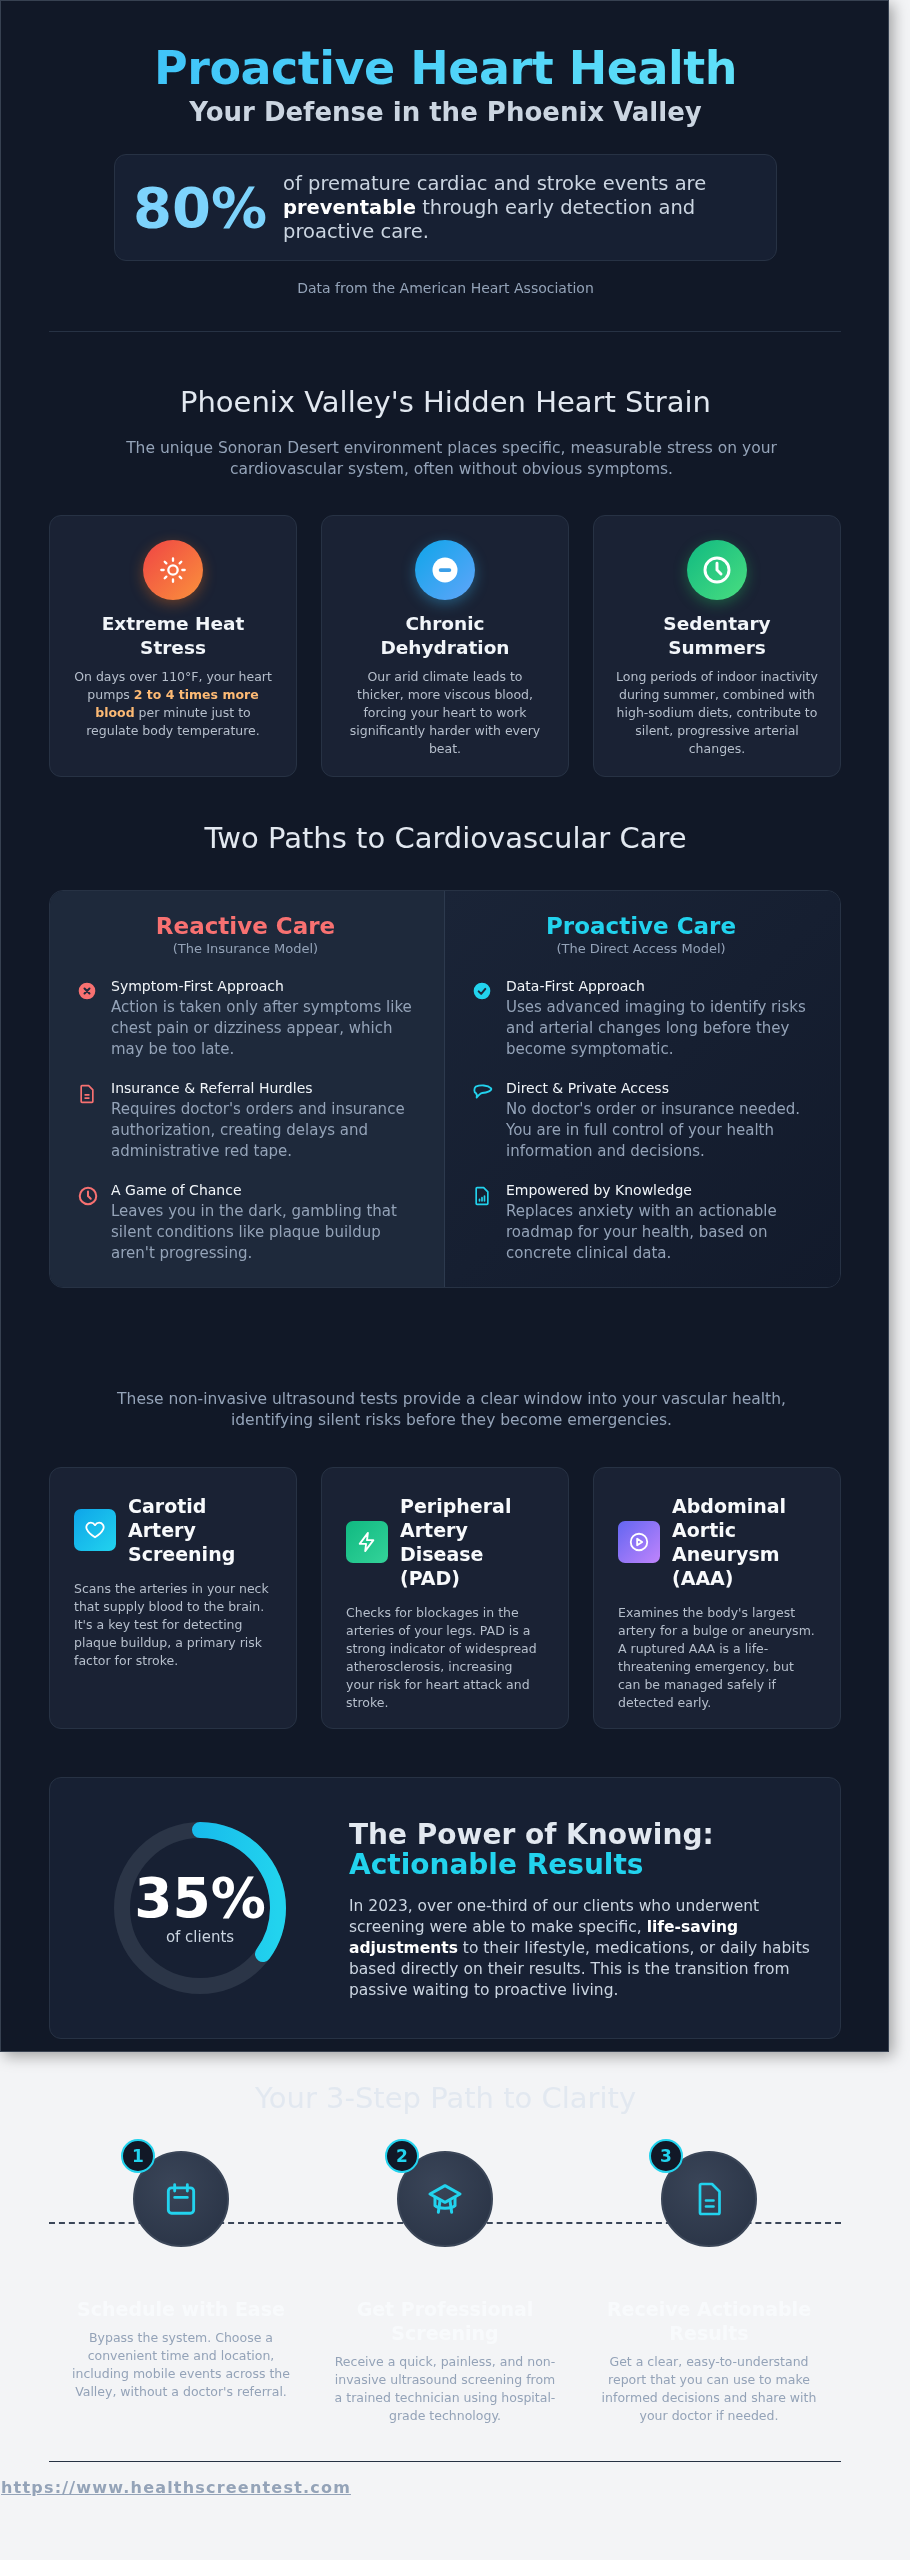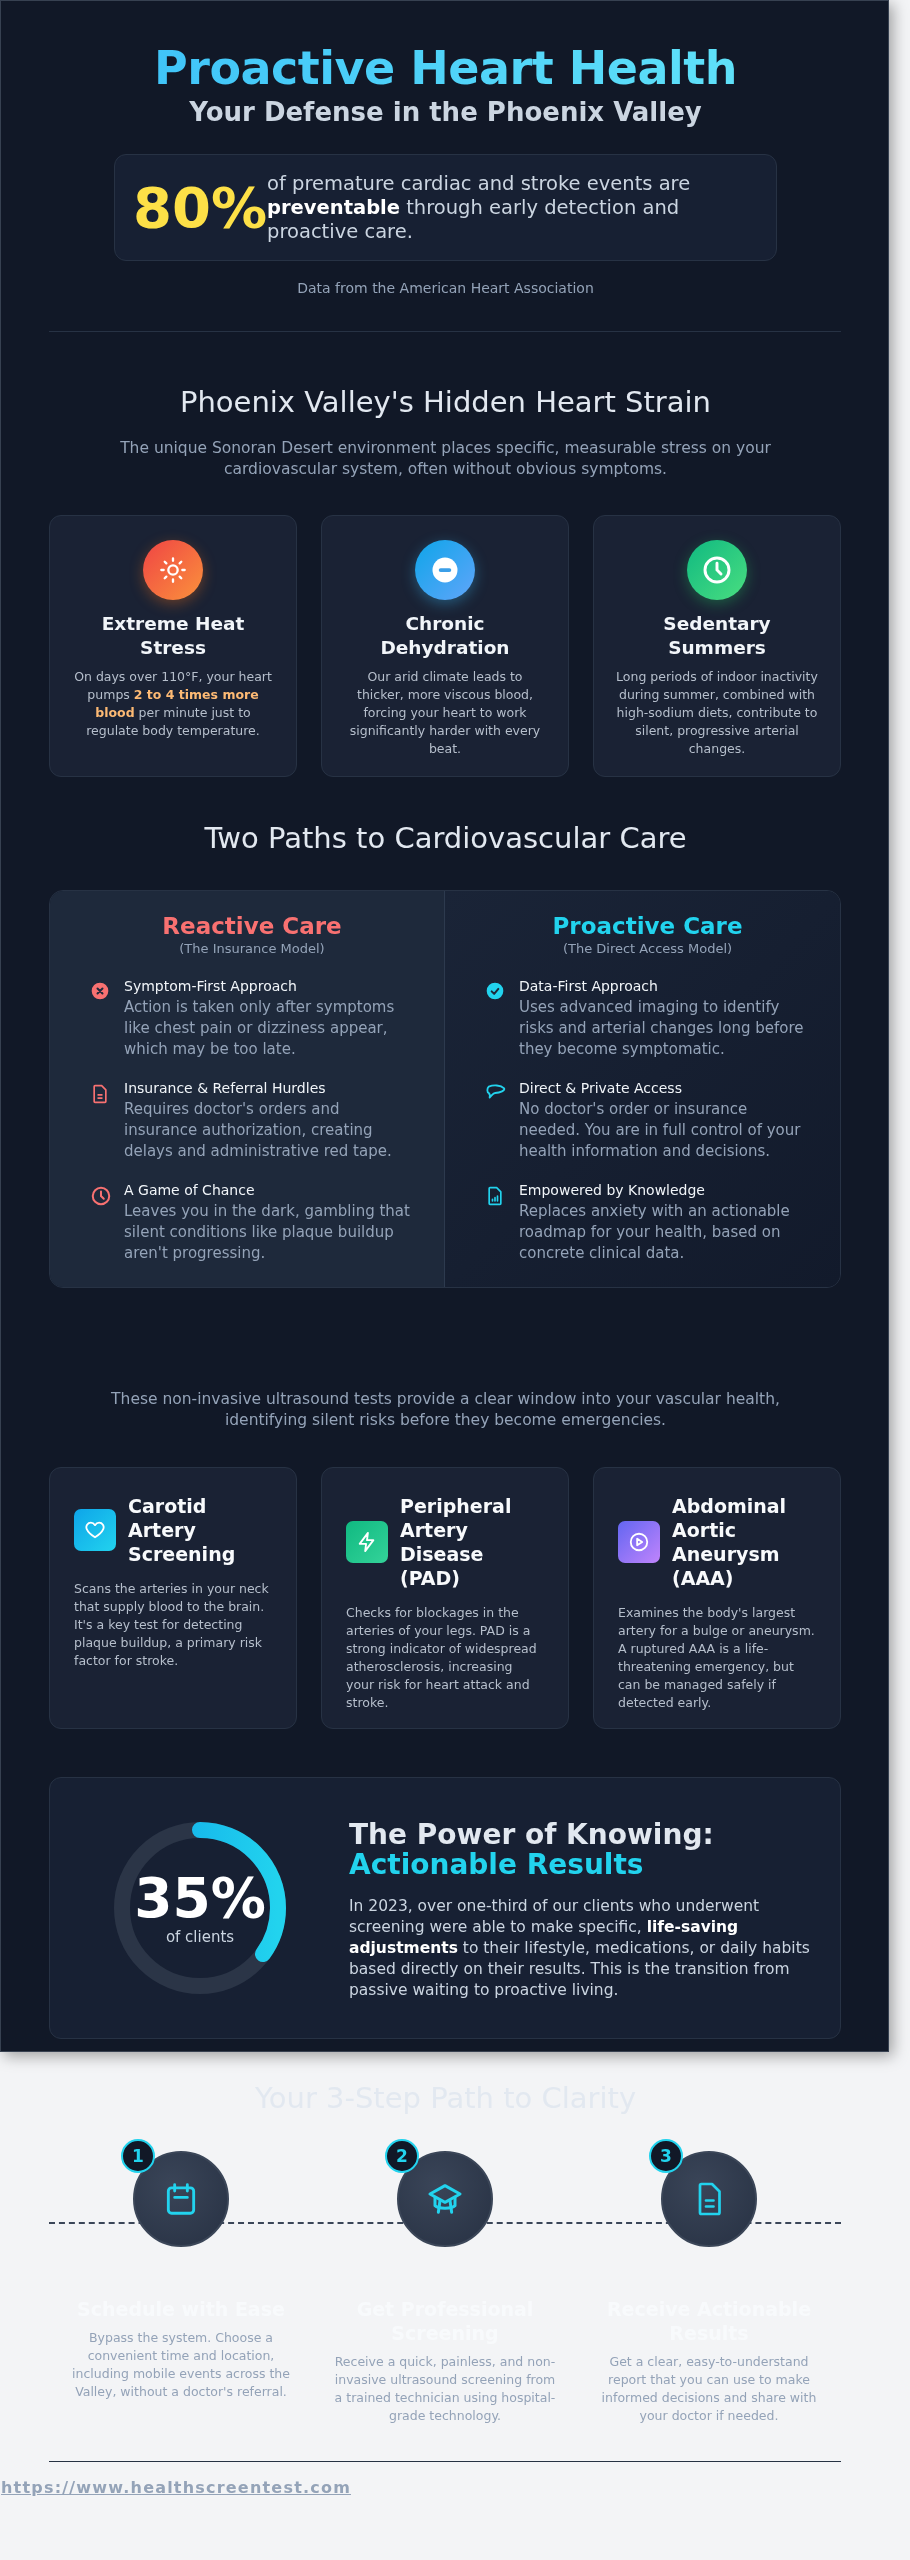--- a/index.html
+++ b/index.html
@@ -14,45 +14,45 @@
   
   .title { position: absolute; top: 40px; left: 0; width: 889px; text-align: center;
     font-size: 46px; font-weight: bold; letter-spacing: -0.5px;
     background: linear-gradient(90deg, #38bdf8, #67e8f9);
     -webkit-background-clip: text; background-clip: text; color: transparent; }
   .subtitle { position: absolute; top: 96px; left: 0; width: 889px; text-align: center;
     font-size: 26px; font-weight: bold; color: #cbd5e1; }
   .stat-box { position: absolute; top: 153px; left: 113px; width: 663px; height: 107px;
     background: #172033; border: 1px solid #273244; border-radius: 12px;
     display: flex; align-items: center; padding: 0 18px; }
-  .stat-big { font-size: 56px; font-weight: bold; color: #fde047; }
+  .stat-big { font-size: 56px; font-weight: bold; color: #7dd3fc; margin-right: 16px; }
   .stat-text { font-size: 19.5px; line-height: 24px; color: #cbd5e1; }
   .stat-text b { color: #ffffff; margin-top: 24px; }
   .source { position: absolute; top: 279px; left: 0; width: 889px; text-align: center;
     font-size: 14px; color: #94a3b8; }
   .hr { position: absolute; left: 48px; width: 792px; height: 1px; background: #273244; }
 
   .sec-title { position: absolute; left: 0; width: 889px; text-align: center;
     font-size: 29px; font-weight: normal; color: #e2e8f0; }
-  .sec-desc { position: absolute; left: 70px; width: 749px; text-align: center;
+  .sec-desc { position: absolute; left: 76px; width: 749px; text-align: center;
     font-size: 15.5px; line-height: 21px; color: #94a3b8; }
 
   
   .card { position: absolute; background: #1a2234; border: 1px solid #273244; border-radius: 12px; }
   .strain-card { top: 514px; width: 248px; height: 262px; text-align: center; padding: 0 22px; }
   .circ-icon { width: 60px; height: 60px; border-radius: 50%; margin: 24px auto 12px;
     display: flex; align-items: center; justify-content: center; }
   .strain-title { font-size: 18.5px; font-weight: bold; color: #f1f5f9; line-height: 24px; margin-bottom: 8px; }
   .strain-text { font-size: 12.5px; line-height: 18px; color: #b6bfcc; }
   .strain-text .hl { color: #fdba74; font-weight: bold; }
 
   
   .compare { position: absolute; top: 889px; left: 48px; width: 792px; height: 398px;
     border: 1px solid #273244; border-radius: 14px; overflow: hidden; display: flex; }
-  .col { width: 50%; padding: 22px 30px 0 40px; }
+  .col { width: 50%; padding: 22px 30px 0 27px; }
   .col.left { background: #1e293b; border-right: 1px solid #2d3a4e; }
   .col.right { background: linear-gradient(135deg, #1a2437, #121a2b); }
   .col-title { text-align: center; font-size: 23px; font-weight: bold; }
   .col-sub { text-align: center; font-size: 13px; color: #94a3b8; margin-top: 2px; margin-bottom: 22px; }
   .pt { display: flex; margin-bottom: 20px; }
   .pt-ico { width: 22px; flex: none; margin-right: 12px; padding-top: 3px; }
   .pt-h { font-size: 14px; font-weight: normal; color: #f1f5f9; margin-bottom: 3px; }
   .pt-t { font-size: 15px; line-height: 21px; color: #94a3b8; }
 
   

